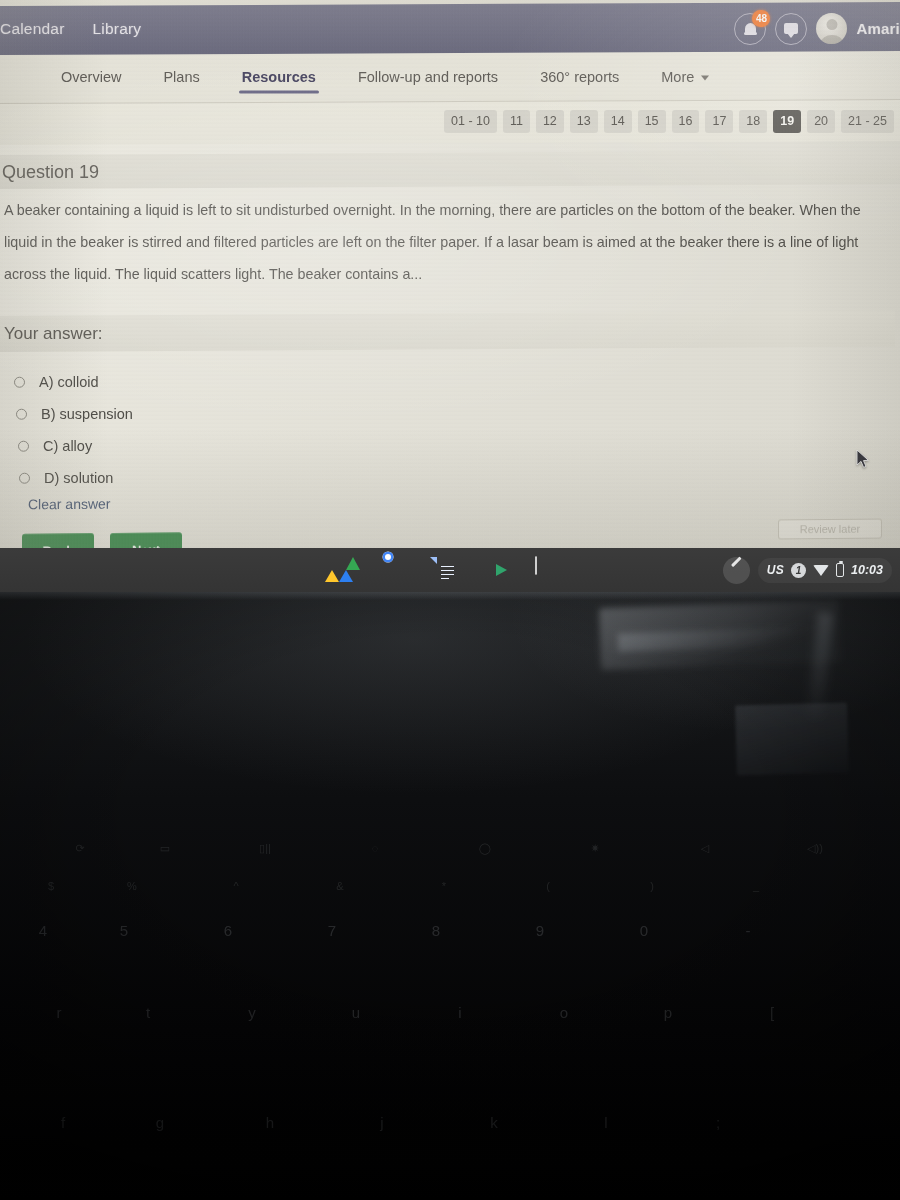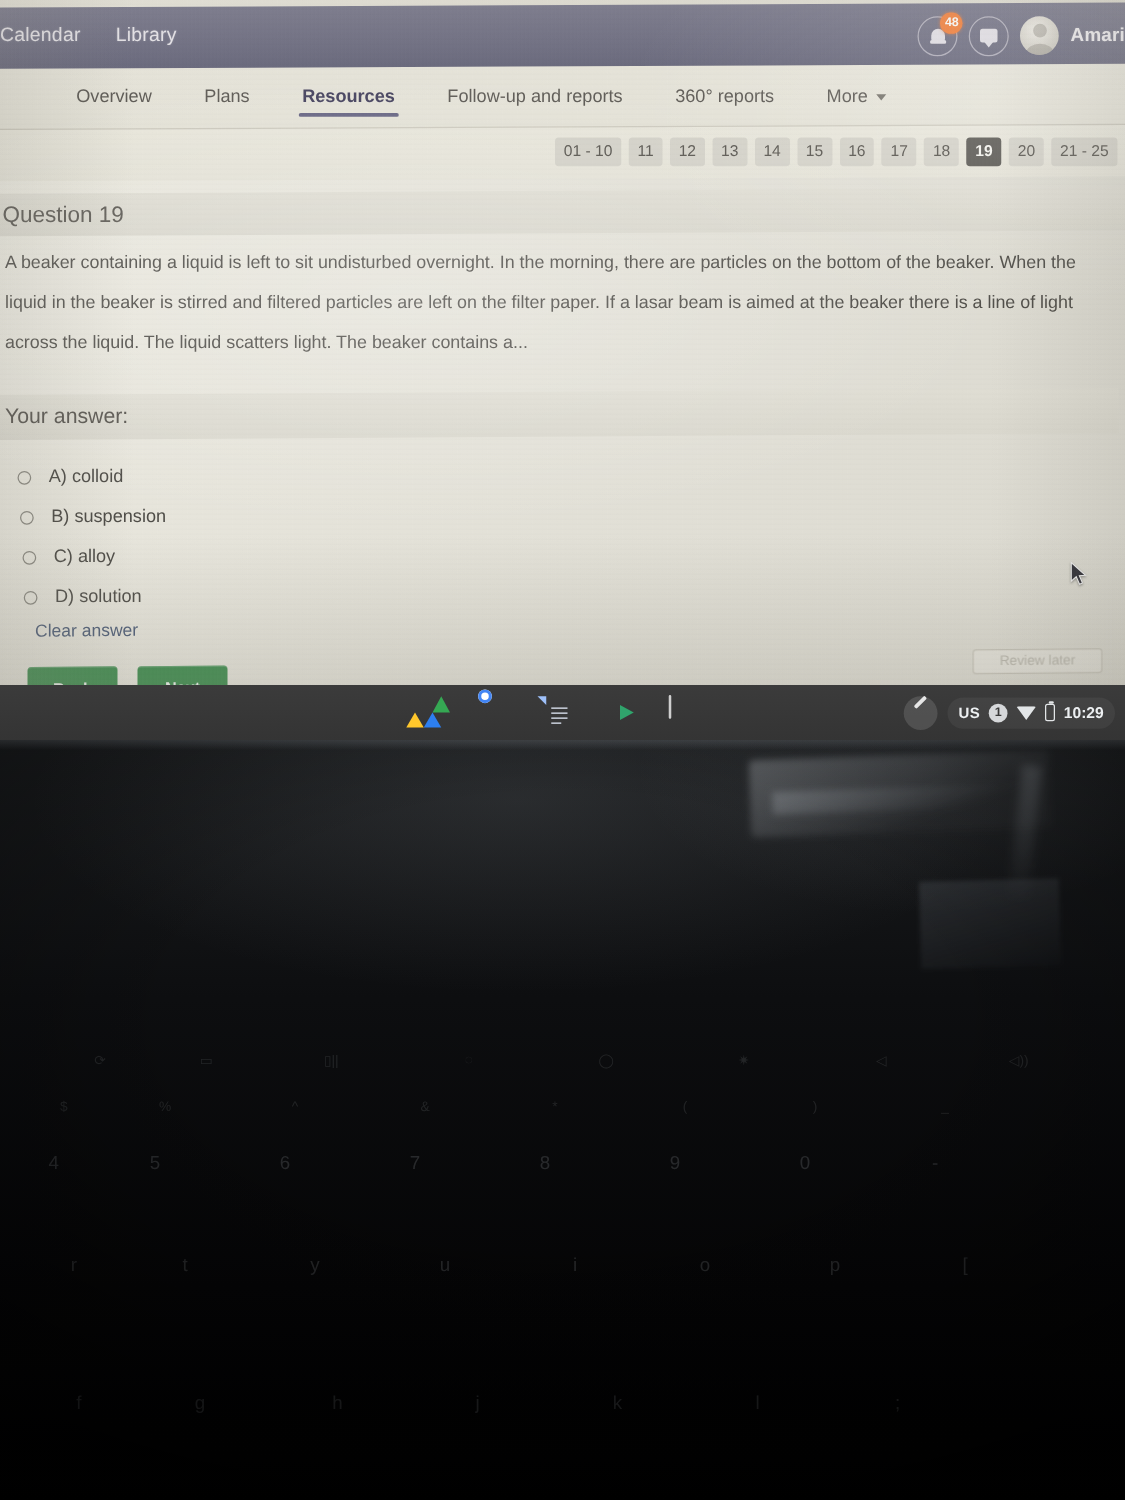--- a/index.html
+++ b/index.html
@@ -283,21 +283,21 @@
     border-top: 6.5px solid transparent; border-bottom: 6.5px solid transparent; border-left: 11px solid #30a46c; }
 
   
   .ic-calc { width: 25px; height: 24px; border: 1.6px solid #cfcfcf; border-radius: 2px; position: relative; background: #4a4a4a; }
   .ic-calc .scr { position:absolute; left:2px; top:2px; right:2px; height:7px; background:#e9e9e9; }
   .ic-calc .kp { position:absolute; left:2px; top:11px; right:2px; bottom:2px;
     background-image: radial-gradient(circle, #dcdcdc 1px, transparent 1.2px);
     background-size: 6px 4px; }
 
   .shelf-right {
-    position: absolute; right: 8px; display: flex; align-items: center; gap: 8px;
+    position: absolute; right: 8px; display: flex; align-items: center; gap: 8px; font-style: italic;
   }
   .penbtn {
     width: 27px; height: 27px; border-radius: 50%; background: rgba(255,255,255,.13);
     display: flex; align-items: center; justify-content: center; cursor: pointer;
   }
   .pen { width: 11px; height: 11px; position: relative; }
   .pen::before { content:""; position:absolute; left:0; top:0; width:12px; height:3px;
     background:#e6e6e6; transform: rotate(-45deg); transform-origin: left top; border-radius:1px; }
   .statusarea {
     display: flex; align-items: center; gap: 7px;
@@ -507,21 +507,21 @@
     </div>
     <div class="shelf-right">
       <div class="penbtn">
         <span class="pen"></span>
       </div>
       <div class="statusarea">
         <span class="st-text">US</span>
         <span class="st-num">1</span>
         <span class="wifi"></span>
         <span class="batt"></span>
-        <span class="clock">10:29</span>
+        <span class="clock">10:03</span>
       </div>
     </div>
   </div>
 
   <div id="deck">
     <div class="hinge"></div>
     <div class="reflect"></div>
     <div class="reflect2"></div>
     <div class="edgelight"></div>
     <div class="trackpad"></div>

